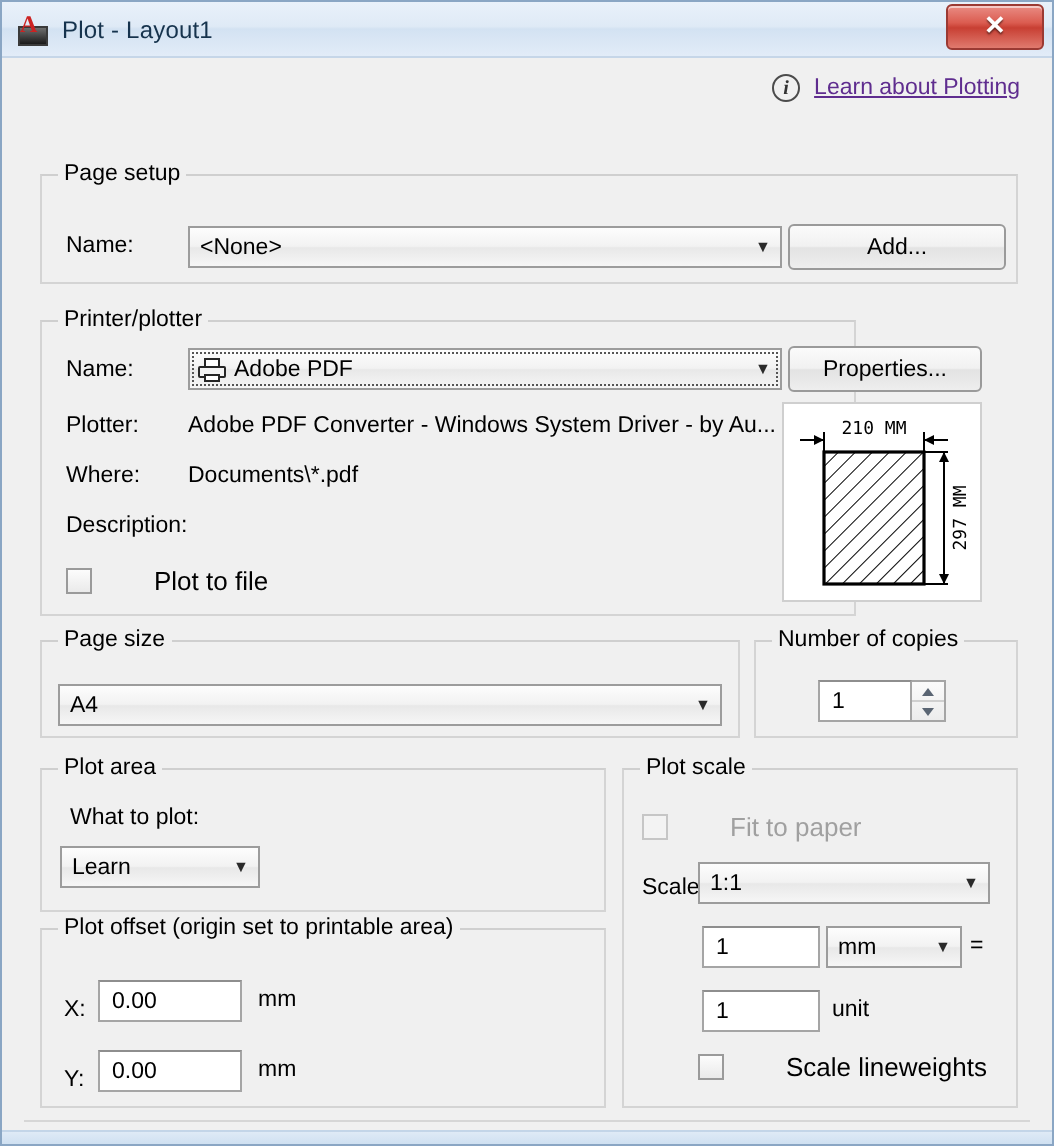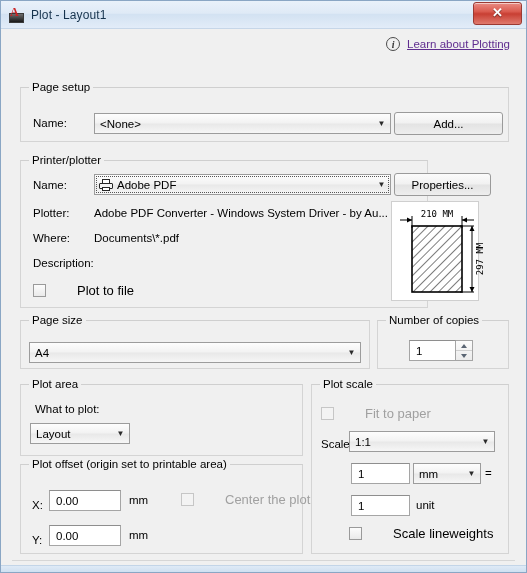--- a/index.html
+++ b/index.html
@@ -388,21 +388,21 @@
     <span class="lbl" style="left:93px; top:203px;">Documents\*.pdf</span>
 
     <span class="lbl" style="left:32px; top:228px;">Description:</span>
     <span class="lbl" style="left:93px; top:228px;"></span>
 
     <div class="chk" style="left:32px; top:254px;">
       <span class="box"></span>
       <span class="ctxt">Plot to file</span>
     </div>
 
-    <div class="preview" style="left:390px; top:172px; width:88px; height:100px;">
+    <div class="preview" style="left:390px; top:172px; width:100px; height:100px;">
       <svg width="98" height="98" viewBox="0 0 98 98">
         <defs>
           <pattern id="hatch" width="6" height="6" patternTransform="rotate(45)" patternUnits="userSpaceOnUse">
             <line x1="0" y1="0" x2="0" y2="6" stroke="#000" stroke-width="1"></line>
           </pattern>
         </defs>
         <rect x="20" y="24" width="50" height="66" fill="url(#hatch)" stroke="#000" stroke-width="1.6"></rect>
         <line x1="20" y1="14" x2="20" y2="26" stroke="#000" stroke-width="1"></line>
         <line x1="70" y1="14" x2="70" y2="26" stroke="#000" stroke-width="1"></line>
         <line x1="8" y1="18" x2="20" y2="18" stroke="#000" stroke-width="1"></line>
@@ -438,34 +438,30 @@
       <div class="half">
           <span class="tri-dn"></span>
         </div>
     </div>
 
     <div class="group" style="left:19px; top:355px; width:283px; height:72px;">
       <span class="glabel">Plot area</span>
     </div>
     <span class="lbl" style="left:34px; top:374px;">What to plot:</span>
     <div class="combo" style="left:29px; top:394px; width:100px;">
-      <span class="ctext">Layout</span>
+      <span class="ctext">Learn</span>
       <span class="arrow">▼</span>
     </div>
 
     <div class="group" style="left:19px; top:435px; width:283px; height:90px;">
       <span class="glabel">Plot offset (origin set to printable area)</span>
     </div>
     <span class="lbl" style="left:31px; top:470px;">X:</span>
     <div class="txtbox" style="left:48px; top:461px; width:72px;">0.00</div>
     <span class="lbl" style="left:128px; top:465px;">mm</span>
-    <div class="chk disabled" style="left:180px; top:463px;">
-      <span class="box"></span>
-      <span class="ctxt">Center the plot</span>
-    </div>
     <span class="lbl" style="left:31px; top:505px;">Y:</span>
     <div class="txtbox" style="left:48px; top:496px; width:72px;">0.00</div>
     <span class="lbl" style="left:128px; top:500px;">mm</span>
 
     <div class="group" style="left:310px; top:355px; width:198px; height:170px;">
       <span class="glabel">Plot scale</span>
     </div>
     <div class="chk disabled" style="left:320px; top:377px;">
       <span class="box"></span>
       <span class="ctxt">Fit to paper</span>

